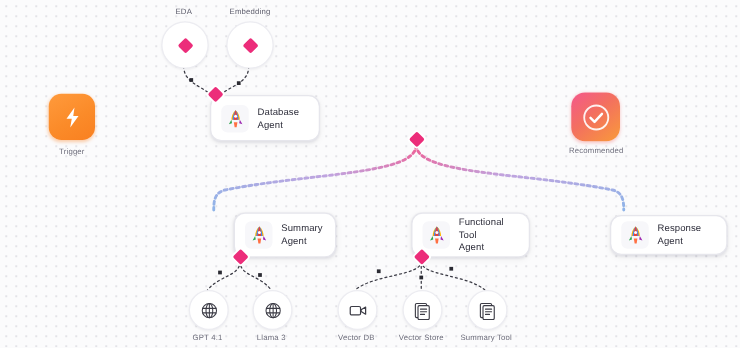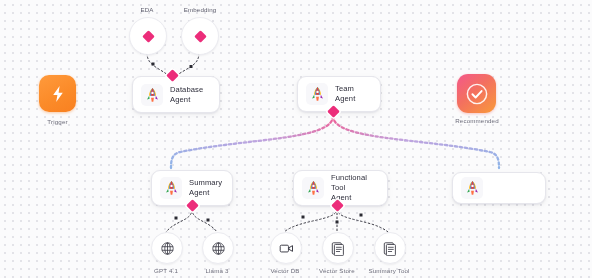--- a/index.html
+++ b/index.html
@@ -19,20 +19,21 @@
 
   
   .card{
     position:absolute;
     background:#ffffff;
     border:1px solid #e6e6ec;
     border-radius:9px;
     box-shadow:0 1px 2px rgba(20,20,40,.07), 0 2px 6px rgba(20,20,40,.05);
     display:flex;align-items:center;
     box-sizing:border-box;
+    margin-left:36px;
   }
   .card .ico{
     width:22px;height:22px;flex:0 0 22px;margin-left:8px;margin-right:7px;
     border-radius:5px;background:#f7f7fa;
     display:flex;align-items:center;justify-content:center;
   }
   .card .lbl{
     font-size:7.6px;color:#2d2d3a;line-height:10px;letter-spacing:.1px;
     font-weight:500;padding-right:8px;
   }
@@ -178,34 +179,20 @@
         <circle cx="9" cy="7.4" r="1.5" fill="#ffffff"></circle>
       </svg>
     </span>
     <span class="lbl">
       <span>Database</span><br>
       <span>Agent</span>
     </span>
   </div>
   <div class="port" style="left:168px;top:71px;"></div>
 
-  <div class="card" style="left:297px;top:76px;width:84px;height:36px;">
-    <span class="ico">
-      <svg width="15" height="16" viewBox="0 0 18 20">
-        <path d="M9 1.4 C12 4 13.2 7.6 13.2 11 H4.8 C4.8 7.6 6 4 9 1.4 Z" fill="#ffb400"></path>
-        <path d="M9 1.4 C11 4 12 7.6 12 11 H6 C6 7.6 7 4 9 1.4 Z" fill="#4285f4"></path>
-        <path d="M9 1.4 C10.2 4 10.7 7.6 10.7 11 H7.3 C7.3 7.6 7.8 4 9 1.4 Z" fill="#ea4335"></path>
-        <path d="M4.8 11 L2.2 15.6 L5.4 14.6 Z" fill="#34a853"></path>
-        <path d="M13.2 11 L15.8 15.6 L12.6 14.6 Z" fill="#9c27b0"></path>
-        <path d="M7.2 13.4 H10.8 L10 18.4 H8 Z" fill="#ff7043"></path>
-        <circle cx="9" cy="7.4" r="1.5" fill="#ffffff"></circle>
-      </svg>
-    </span>
-    <span class="lbl">Team Agent</span>
-  </div>
   <div class="port" style="left:329px;top:107px;"></div>
 
   <div class="card" style="left:151px;top:170px;width:82px;height:36px;">
     <span class="ico">
       <svg width="15" height="16" viewBox="0 0 18 20">
         <path d="M9 1.4 C12 4 13.2 7.6 13.2 11 H4.8 C4.8 7.6 6 4 9 1.4 Z" fill="#ffb400"></path>
         <path d="M9 1.4 C11 4 12 7.6 12 11 H6 C6 7.6 7 4 9 1.4 Z" fill="#4285f4"></path>
         <path d="M9 1.4 C10.2 4 10.7 7.6 10.7 11 H7.3 C7.3 7.6 7.8 4 9 1.4 Z" fill="#ea4335"></path>
         <path d="M4.8 11 L2.2 15.6 L5.4 14.6 Z" fill="#34a853"></path>
         <path d="M13.2 11 L15.8 15.6 L12.6 14.6 Z" fill="#9c27b0"></path>
@@ -244,20 +231,21 @@
       <svg width="15" height="16" viewBox="0 0 18 20">
         <path d="M9 1.4 C12 4 13.2 7.6 13.2 11 H4.8 C4.8 7.6 6 4 9 1.4 Z" fill="#ffb400"></path>
         <path d="M9 1.4 C11 4 12 7.6 12 11 H6 C6 7.6 7 4 9 1.4 Z" fill="#4285f4"></path>
         <path d="M9 1.4 C10.2 4 10.7 7.6 10.7 11 H7.3 C7.3 7.6 7.8 4 9 1.4 Z" fill="#ea4335"></path>
         <path d="M4.8 11 L2.2 15.6 L5.4 14.6 Z" fill="#34a853"></path>
         <path d="M13.2 11 L15.8 15.6 L12.6 14.6 Z" fill="#9c27b0"></path>
         <path d="M7.2 13.4 H10.8 L10 18.4 H8 Z" fill="#ff7043"></path>
         <circle cx="9" cy="7.4" r="1.5" fill="#ffffff"></circle>
       </svg>
     </span>
+    <span class="lbl">Response Agent</span>
   </div>
 
   <div class="circ c-bot" style="left:151px;top:232px;">
     <svg width="15" height="15" viewBox="0 0 20 20">
       <circle cx="10" cy="10" r="7.6" fill="none" stroke="#3c3c46" stroke-width="1.1"></circle>
       <path d="M10 2.4 V17.6" stroke="#3c3c46" stroke-width="1.1"></path>
       <path d="M2.6 7.6 H17.4 M2.6 12.4 H17.4" stroke="#3c3c46" stroke-width="1.1"></path>
       <ellipse cx="10" cy="10" rx="3.6" ry="7.6" fill="none" stroke="#3c3c46" stroke-width="1.1"></ellipse>
     </svg>
   </div>

